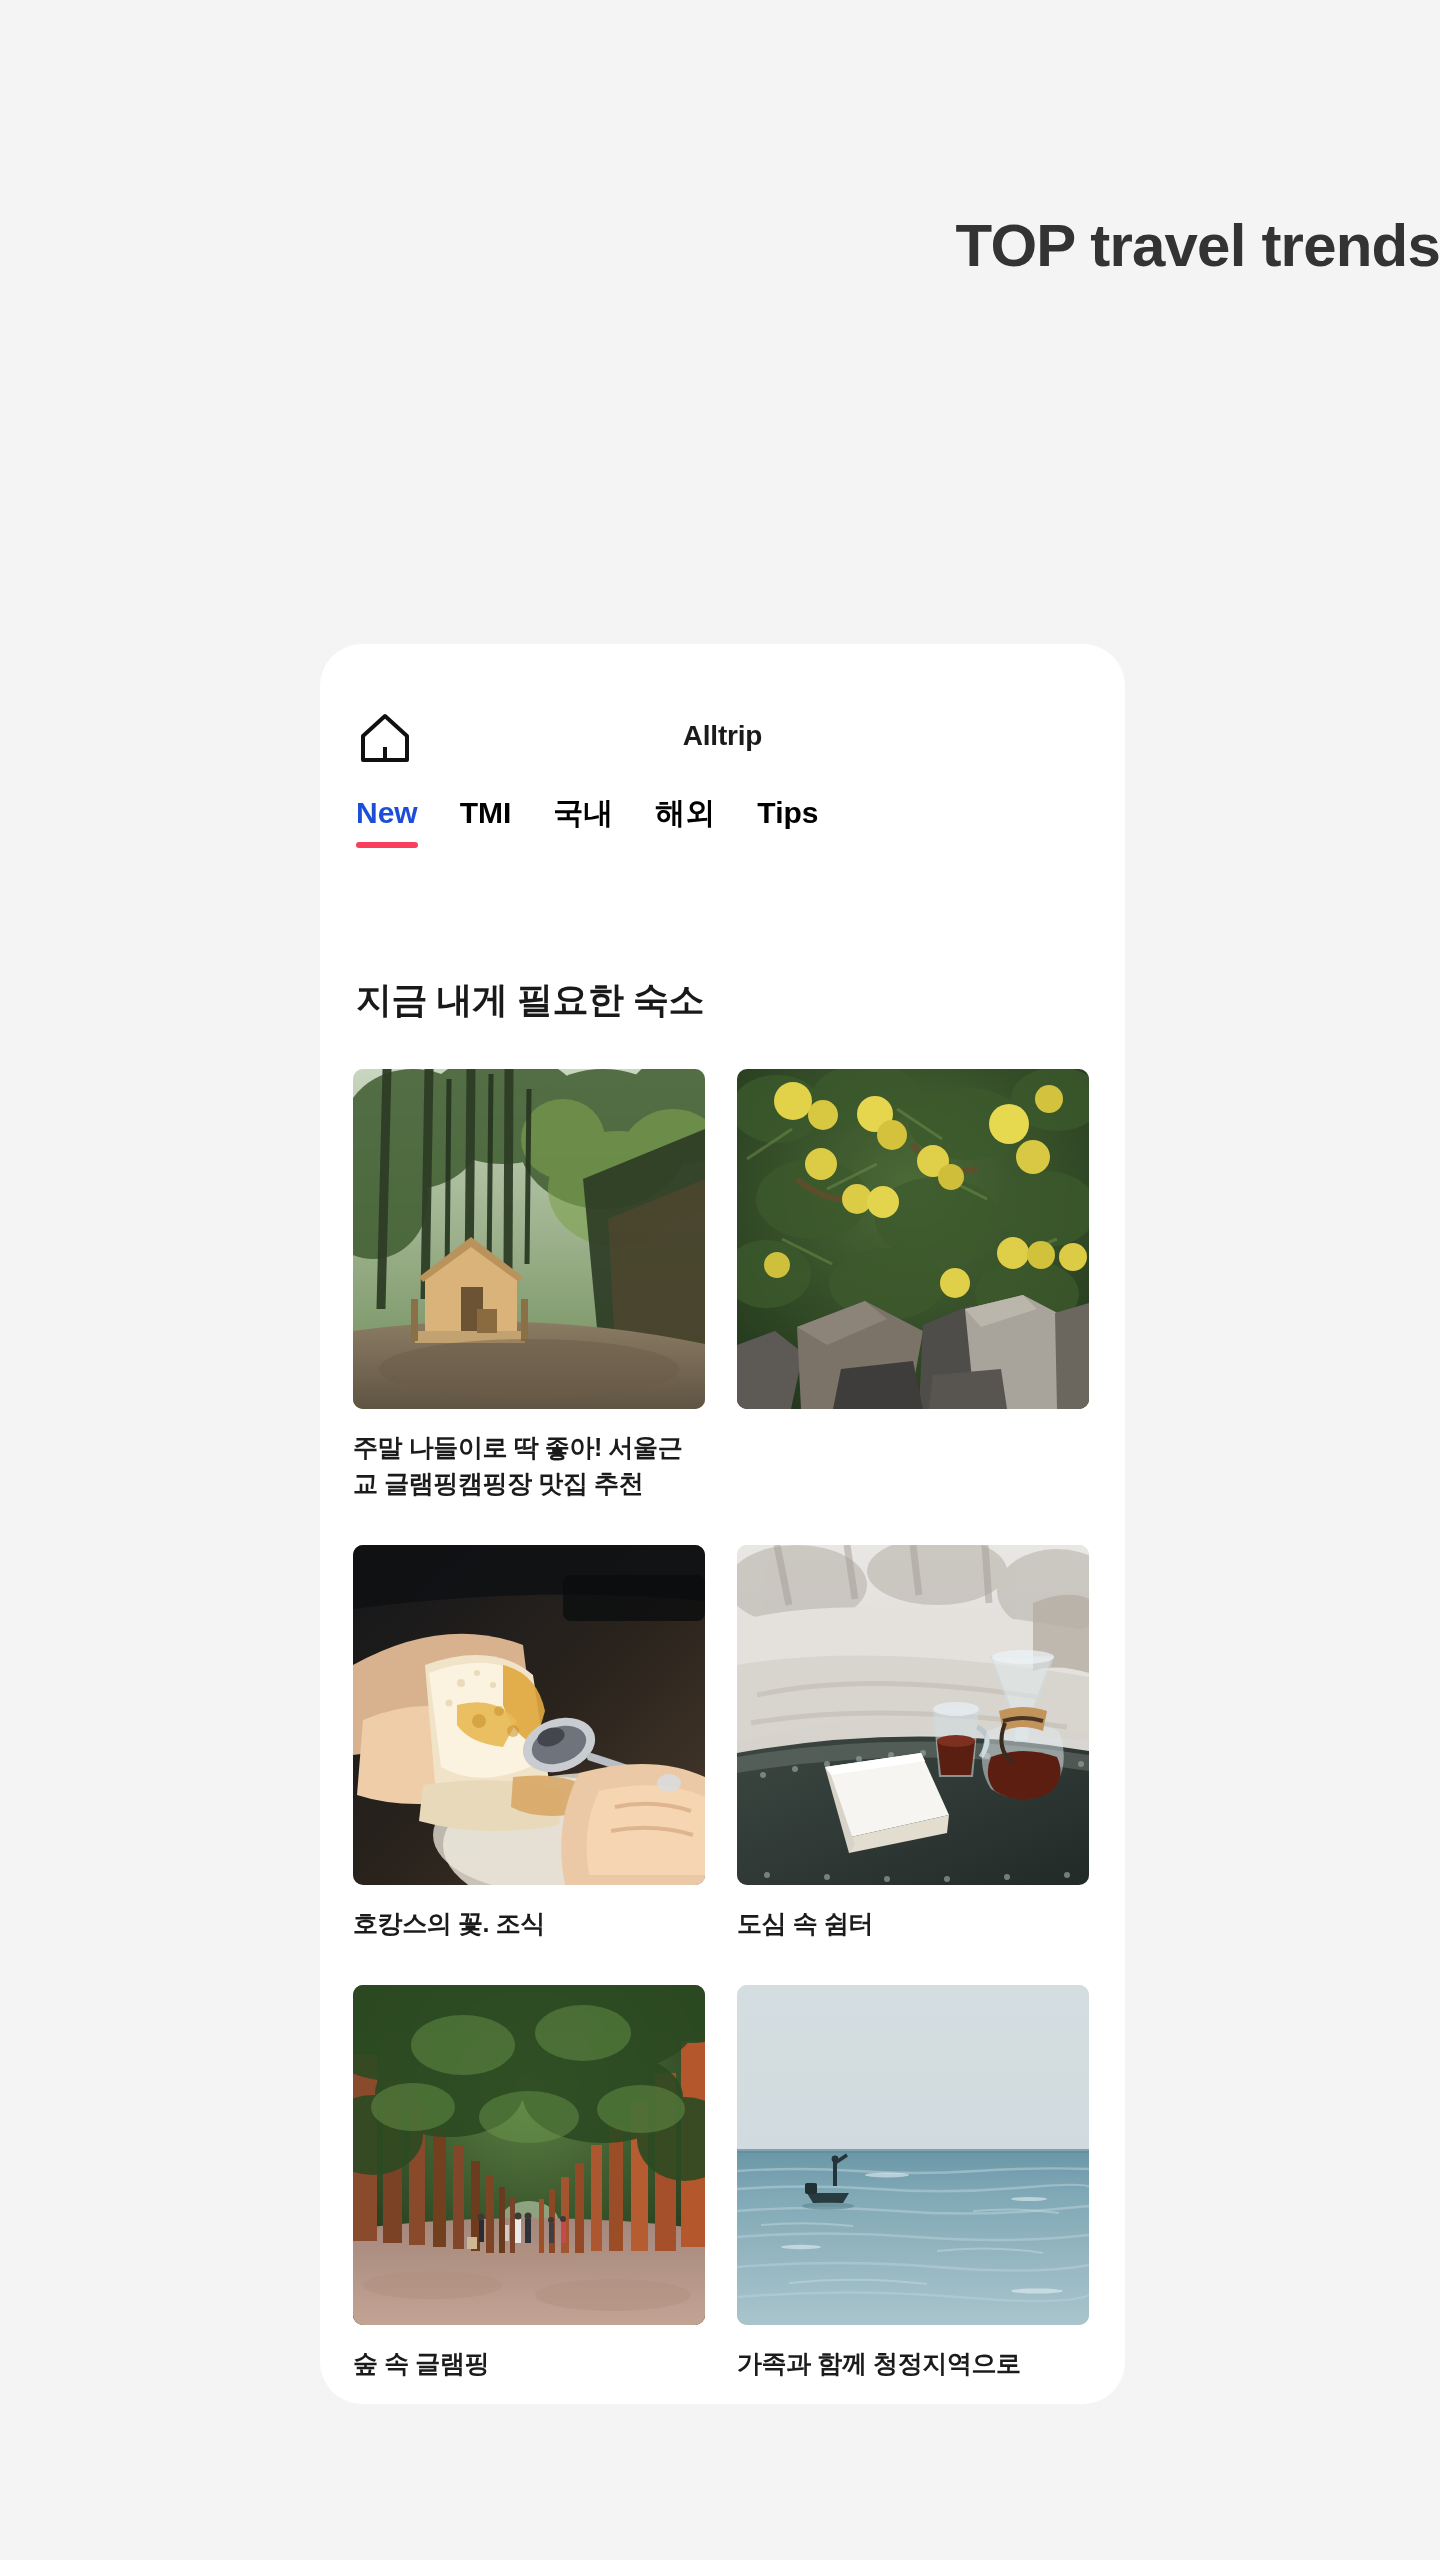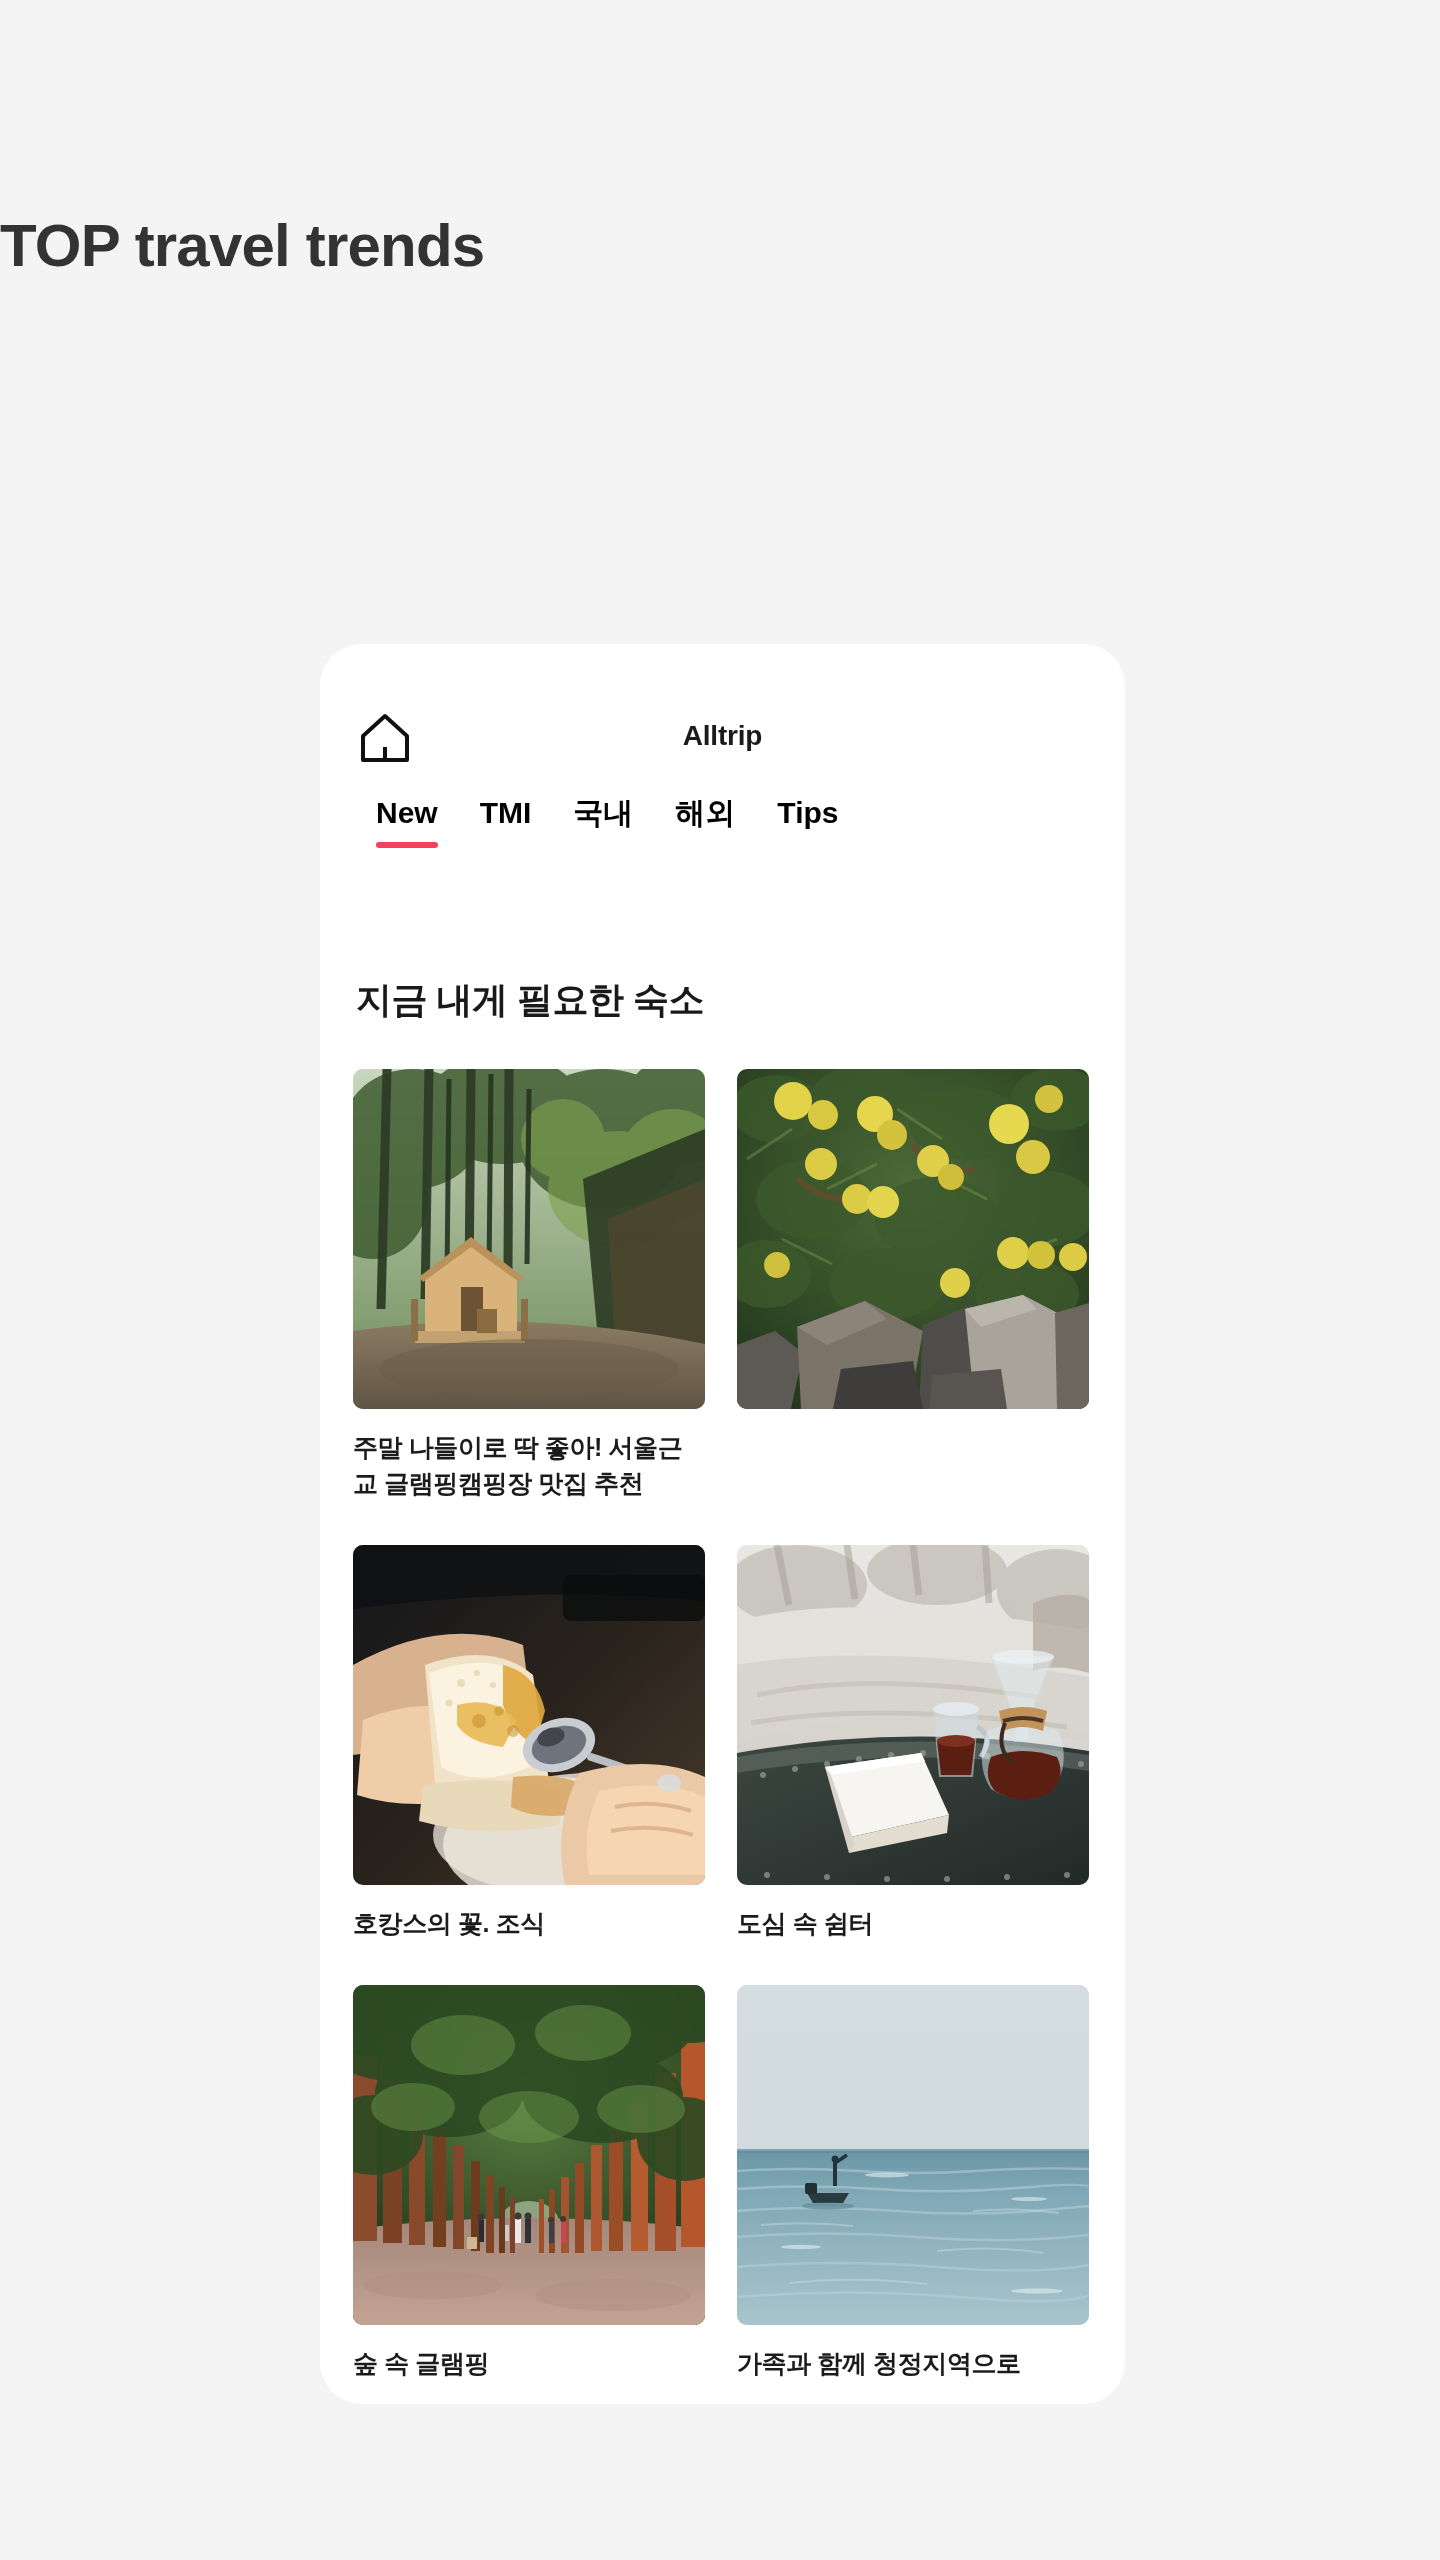--- a/index.html
+++ b/index.html
@@ -18,21 +18,21 @@
     height: 2560px;
     background: #f4f4f4;
   }
 
   
   .hero {
     position: absolute;
     top: 190px;
     left: 0;
     width: 1440px;
-    text-align: left;
+    text-align: right;
   }
   .hero-line {
     display: block;
     font-size: 60px;
     line-height: 112px;
     font-weight: 700;
     color: #333333;
     letter-spacing: -0.8px;
   }
 
@@ -86,21 +86,21 @@
   .tab {
     position: relative;
     font-size: 30px;
     font-weight: 700;
     color: #000000;
     line-height: 38px;
     padding-bottom: 16px;
     white-space: nowrap;
     cursor: pointer;
   }
-  .tab.active { color: #000000; margin-left: 20px; }
+  .tab.active { color: #1d4ed8; }
   .tab.active::after {
     content: "";
     position: absolute;
     left: 0;
     right: 0;
     bottom: 0;
     height: 6px;
     background: #f93f5c;
     border-radius: 3px;
   }

